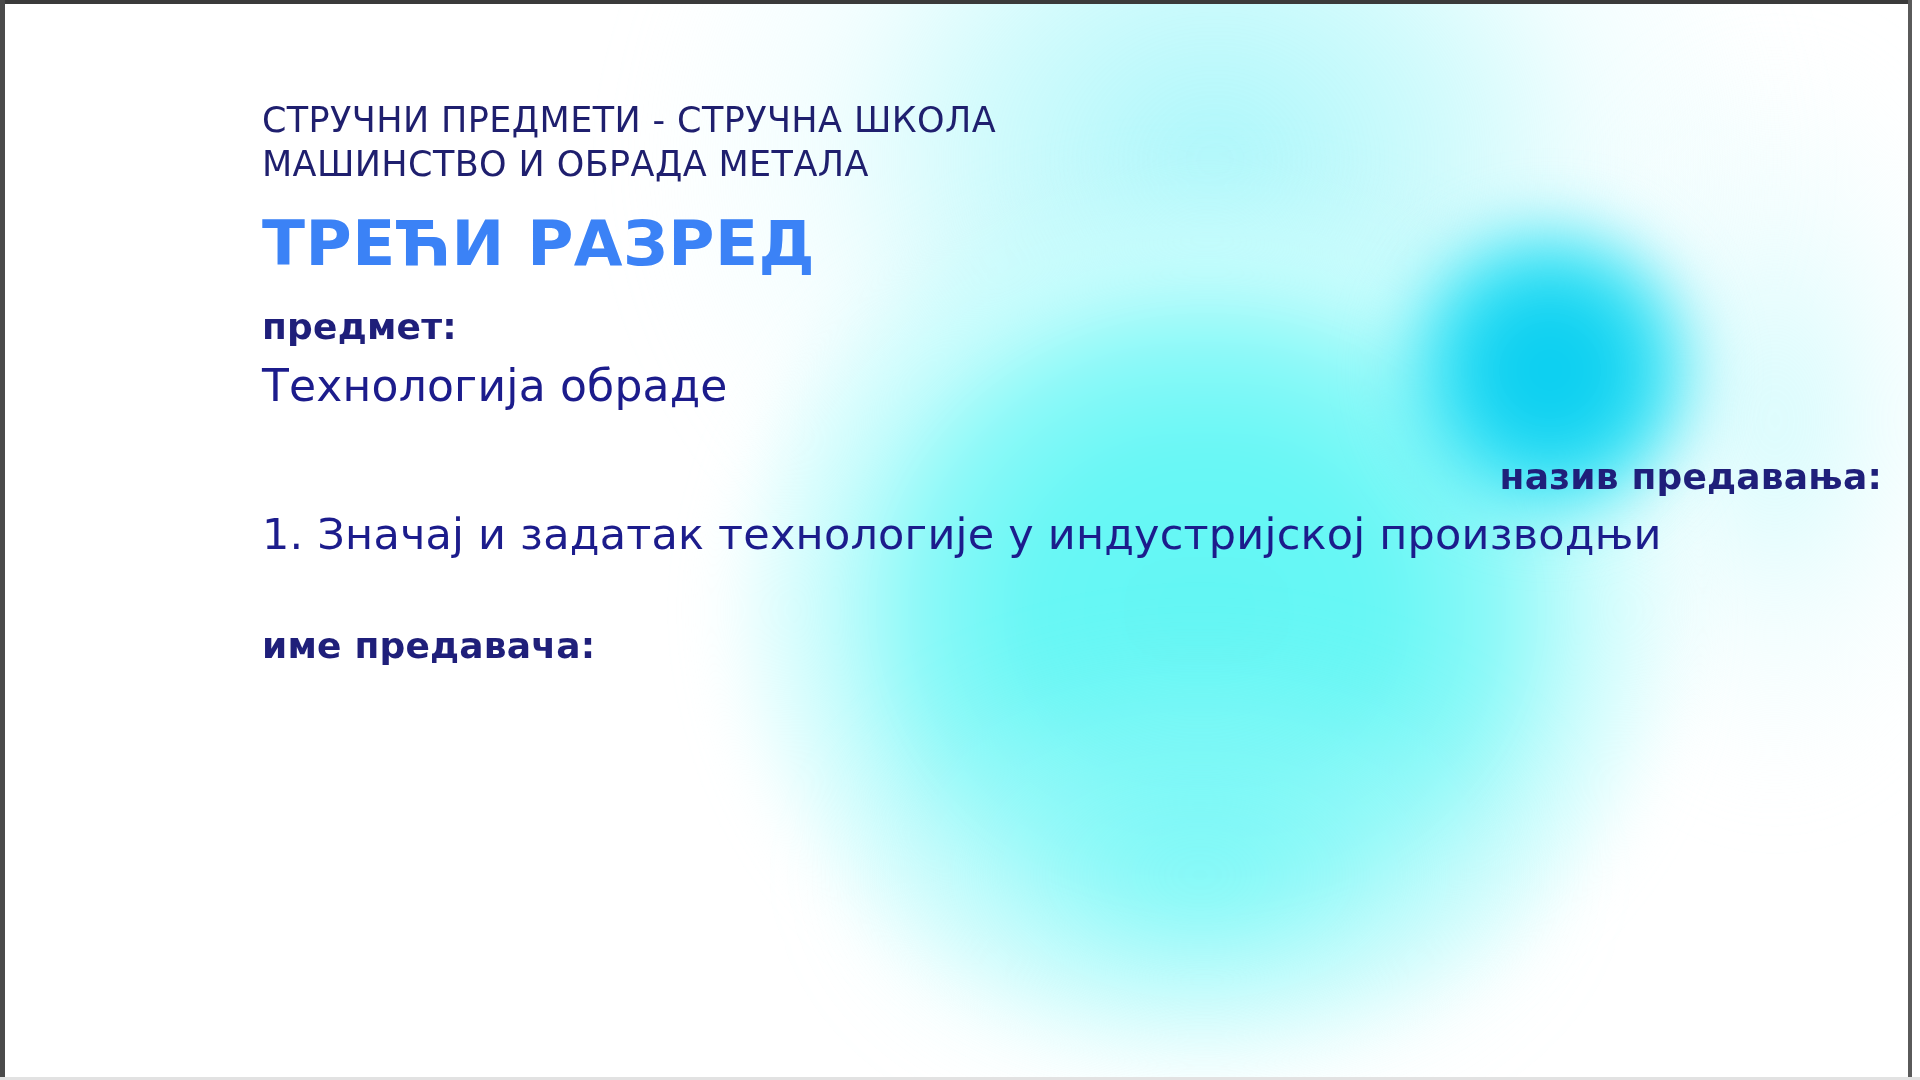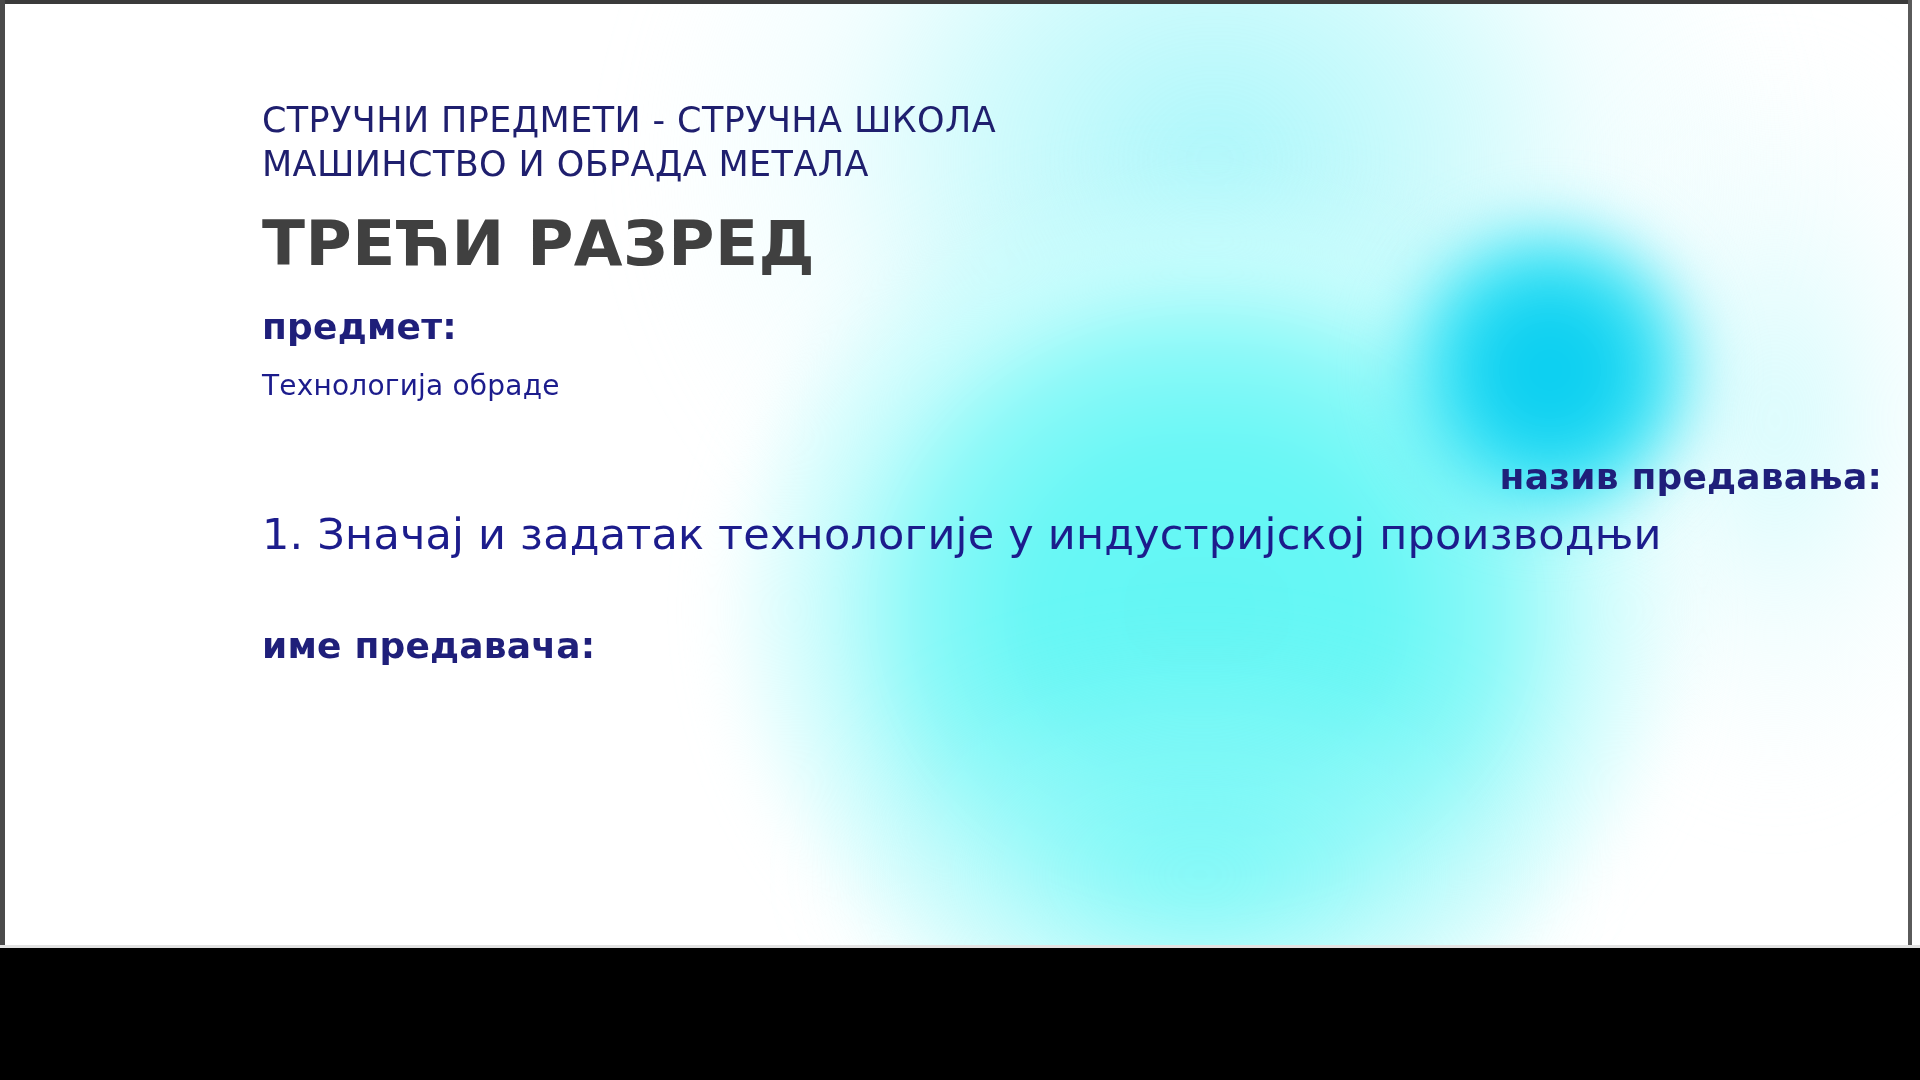--- a/index.html
+++ b/index.html
@@ -3,21 +3,21 @@
 <meta charset="utf-8">
 <style>
   html, body {
     margin: 0;
     padding: 0;
     background: #000;
   }
   #slide {
     position: relative;
     width: 1920px;
-    height: 948px;
+    height: 1080px;
     overflow: hidden;
     background: #ffffff;
     font-family: "DejaVu Sans", "Liberation Sans", sans-serif;
     box-sizing: border-box;
   }
 
   
   .bg-layer {
     position: absolute;
     inset: 0;
@@ -115,37 +115,37 @@
     font-weight: 400;
     color: #1f1f6e;
     letter-spacing: 0.4px;
     white-space: nowrap;
   }
 
   #grade-title {
     font-size: 63px;
     line-height: 72px;
     font-weight: 700;
-    color: #404040;
+    color: #3b82f6;
     letter-spacing: 0.5px;
     margin-top: 22px;
     white-space: nowrap;
   }
 
   .field-label {
     font-size: 36px;
     line-height: 42px;
     font-weight: 600;
     color: #1f1f7a;
     letter-spacing: 0.2px;
     white-space: nowrap;
   }
 
   .field-value {
-    font-size: 28px;
+    font-size: 44px;
     line-height: 56px;
     font-weight: 400;
     color: #1c1c8c;
     letter-spacing: 0.2px;
     white-space: nowrap;
   }
 
   #subject-label  { margin-top: 26px; }
   #subject-value  { margin-top: 10px; }
   #lecture-label  { margin-top: 42px; text-align: right; }

